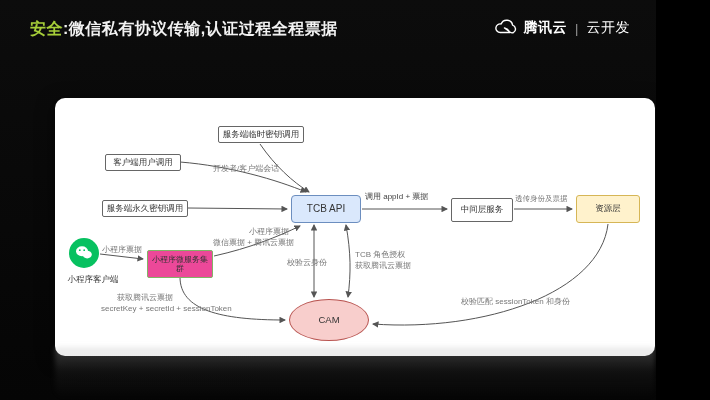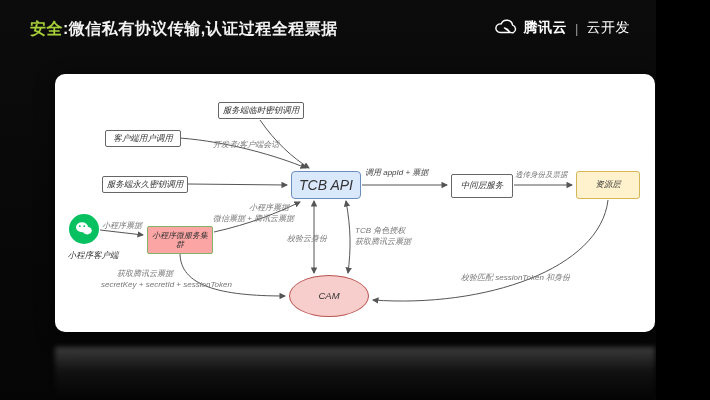--- a/index.html
+++ b/index.html
@@ -9,29 +9,29 @@
 
   
   .title { position:absolute; left:30px; top:19px; font-size:16px; font-weight:bold; color:#f2f2f2; letter-spacing:.5px; }
   .title .hl { color:#a6ce39; }
   .logo { position:absolute; right:26px; top:18px; display:flex; align-items:center; gap:6px; color:#fff; font-size:14px; }
   .logo .brand { font-weight:bold; letter-spacing:.5px;font-family:Liberation Mono, monospace; }
   .logo .div { color:#9a9a9a; font-weight:200; margin:0 2px; font-size:13px; }
   .logo .prod { font-weight:normal; letter-spacing:.5px; }
 
   
-  .card { position:absolute; left:55px; top:74px; width:600px; height:258px; background:#fff; border-radius:10px; box-shadow:0 4px 18px rgba(0,0,0,.6);font-style:italic; }
+  .card { position:absolute; left:55px; top:98px; width:600px; height:258px; background:#fff; border-radius:10px; box-shadow:0 4px 18px rgba(0,0,0,.6); }
 
   
   .node { position:absolute; border:1px solid #666; background:#fff; color:#333; font-size:8.5px;
           display:flex; align-items:center; justify-content:center; text-align:center;
           border-radius:2px; padding:1px 3px; line-height:1.15; white-space:nowrap; }
-  .node.blue   { background:#dae8fc; border-color:#6c8ebf; border-radius:4px; font-size:14px; }
+  .node.blue   { background:#dae8fc; border-color:#6c8ebf; border-radius:4px; font-size:10px; }
   .node.yellow { background:#fff2cc; border-color:#d6b656; border-radius:3px;text-align:center; }
-  .node.green  { background:#fca5a5; border-color:#82b366; white-space:normal; }
+  .node.green  { background:#ec4899; border-color:#82b366; white-space:normal; }
   .node.ellipse{ background:#f8cecc; border-color:#b85450; border-radius:50%; font-size:9.5px; }
 
   .lbl { position:absolute; font-size:8px; color:#777; white-space:nowrap; line-height:1.2; }
   .lbl.dark { color:#444; }
 
   .wx-circle { position:absolute; left:14px; top:140px; width:30px; height:30px; border-radius:50%;
                background:#07c160; display:flex; align-items:center; justify-content:center; }
   .mp-client { position:absolute; left:2px; top:176px; width:72px; text-align:center; font-size:8.5px; color:#333; }
 
   .arrows { position:absolute; left:0; top:0; width:600px; height:258px; pointer-events:none; }

